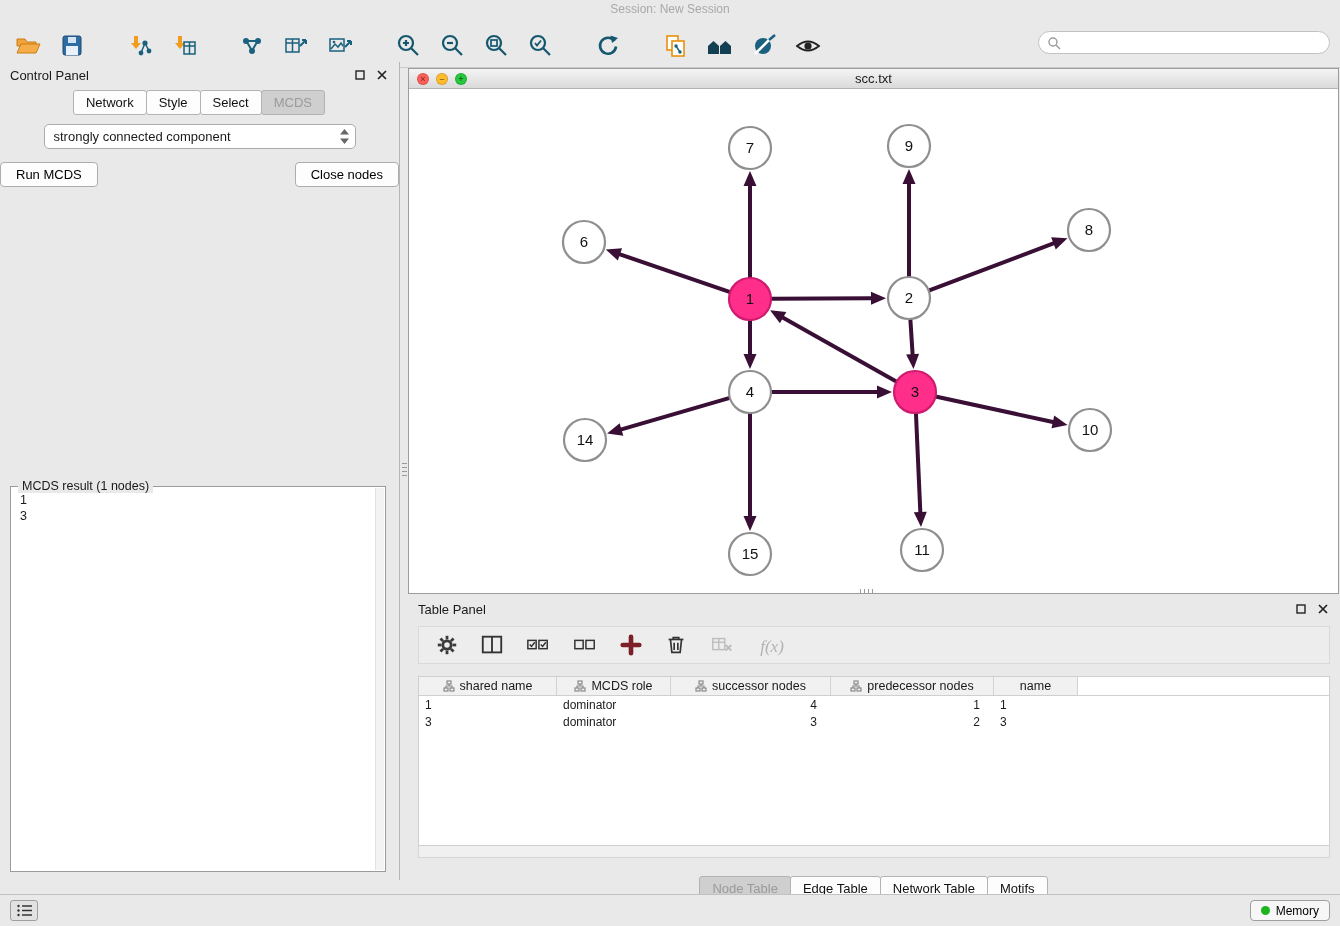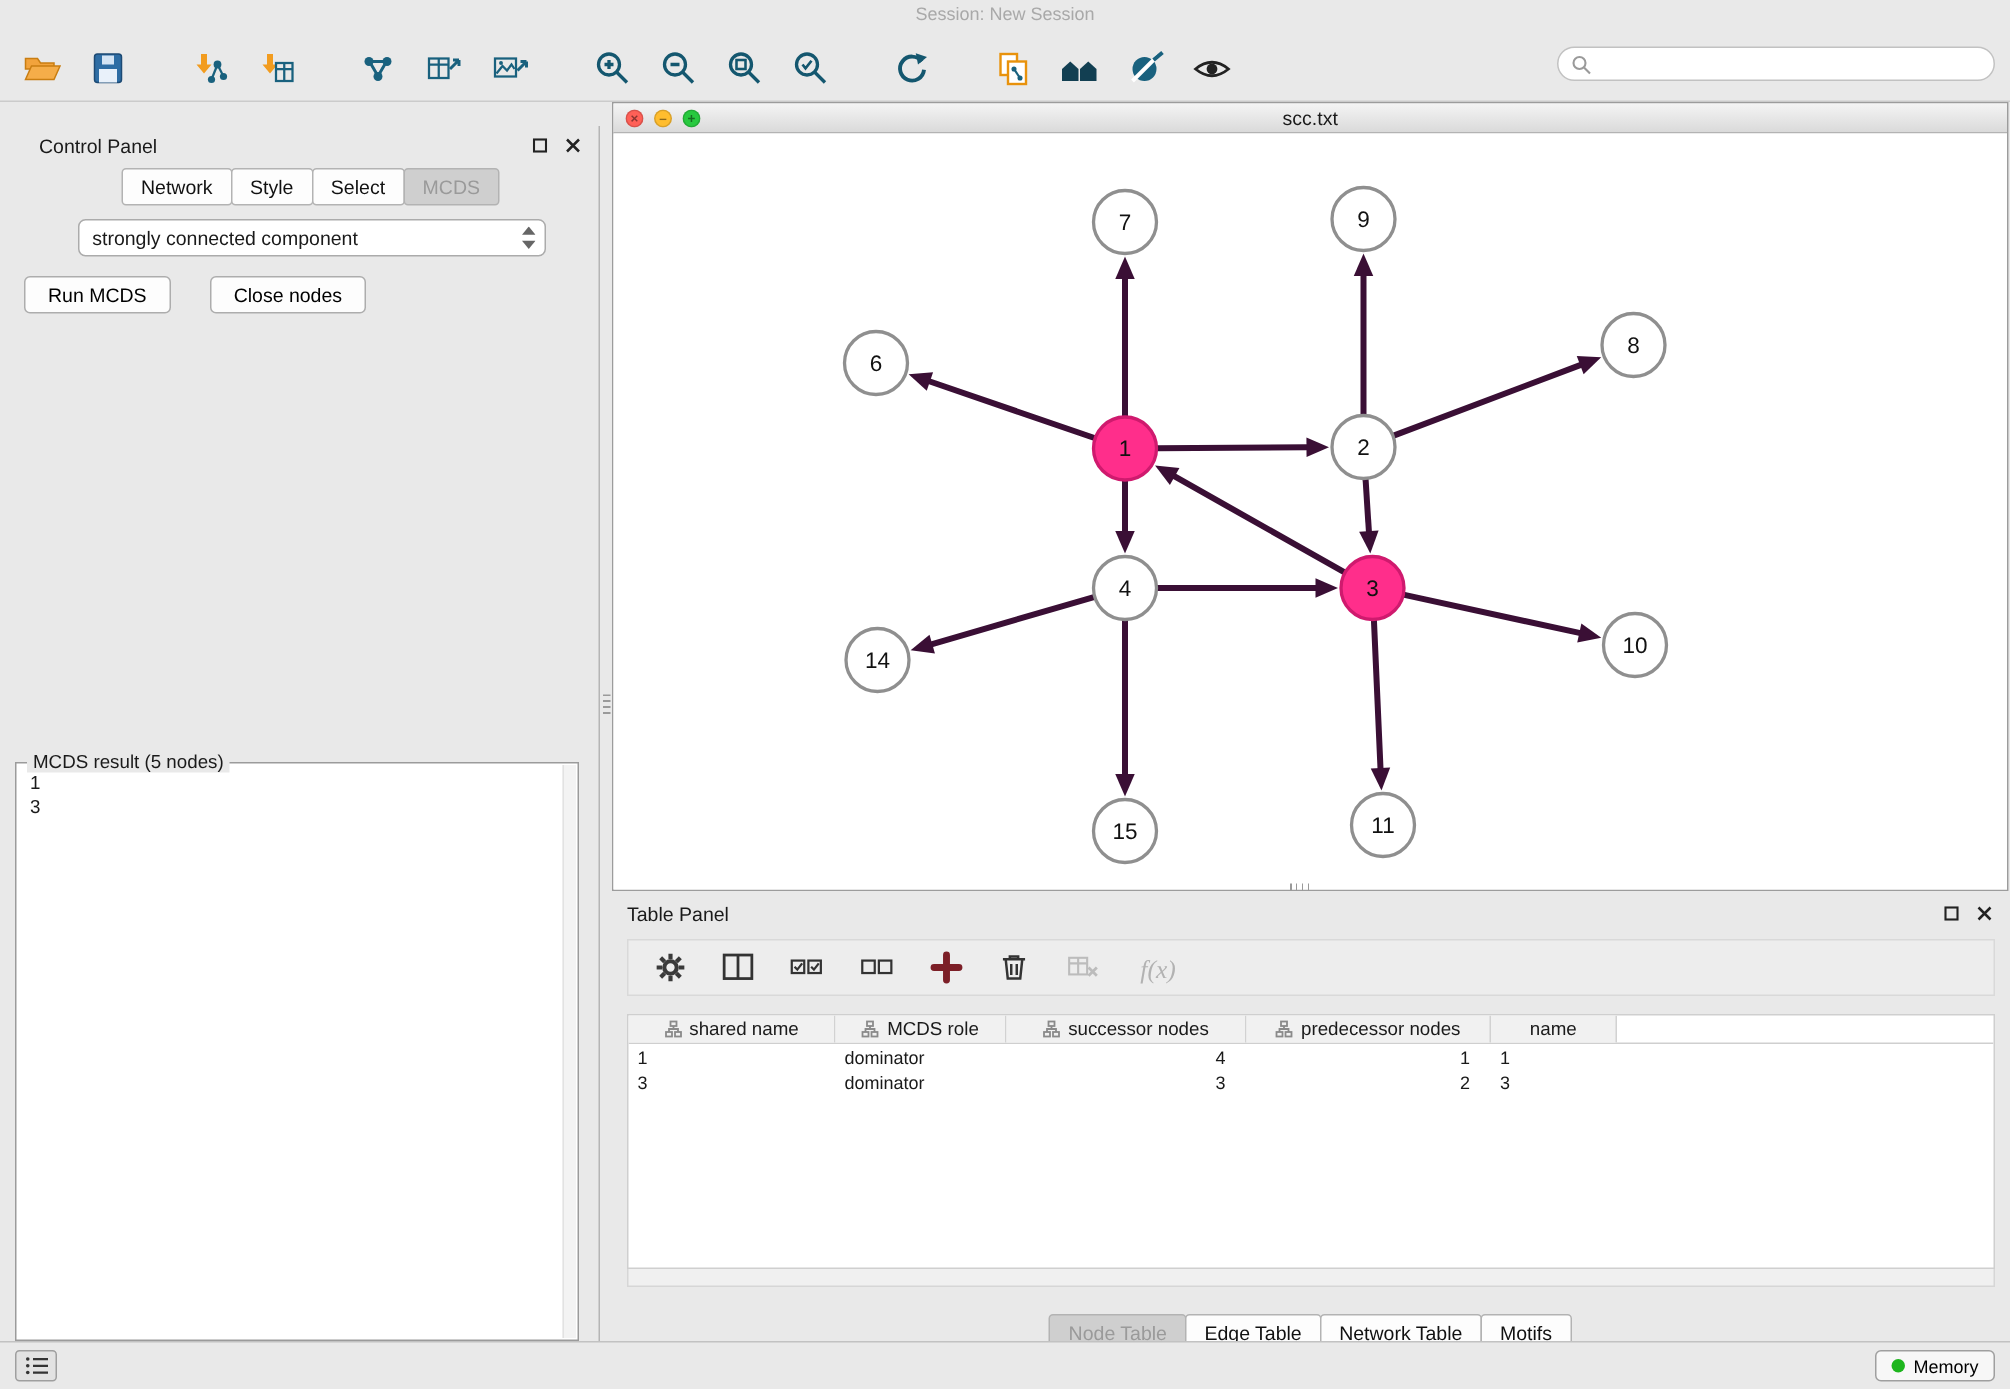--- a/index.html
+++ b/index.html
@@ -20,38 +20,38 @@
     border-bottom:1px solid #cbcbcb; }
   .tbtn { background:none; border:none; padding:2px; width:36px; height:36px;
     display:flex; align-items:flex-end; justify-content:center; cursor:default; }
   .tgap { width:16px; flex:0 0 auto; }
   .search-box { margin-left:auto; width:292px; height:23px; background:#fff;
     border:1px solid #c2c2c2; border-radius:12px; display:flex; align-items:center;
     padding:0 8px; gap:5px; }
   .search-box input { border:none; outline:none; flex:1; font-size:12px;
     font-family:"Liberation Sans",sans-serif; background:transparent; }
   
-  .control-panel { position:absolute; top:84px; left:0; width:400px; height:818px;
-    border-right:1px solid #b5b5b5; background:#e9e9e9;padding-left:16px; }
+  .control-panel { position:absolute; top:62px; left:0; width:400px; height:818px;
+    border-right:1px solid #b5b5b5; background:#e9e9e9; }
   .panel-header { height:26px; display:flex; align-items:center; gap:8px;
     padding:0 10px; font-size:13px; }
   .panel-header .spacer { flex:1; }
   .hbtn { background:none; border:none; padding:0; width:14px; height:14px;
     display:flex; align-items:center; justify-content:center; cursor:default; }
   .cp-tabs { display:flex; justify-content:center; margin-top:2px; }
   .tab { font-size:13px; font-family:"Liberation Sans",sans-serif; padding:4px 12px;
     background:#fdfdfd; border:1px solid #b3b3b3; margin-left:-1px;
     border-radius:3px; color:#111; cursor:default; }
   .tab.active { background:#cfcfcf; color:#9a9a9a; }
   .opt-label { text-align:center; margin-top:22px; font-size:13px; }
   .combo { width:312px; height:25px; margin:9px auto 0; background:#fff;
     border:1px solid #ababab; border-radius:5px; display:flex; align-items:center;
     padding:0 6px 0 9px; font-size:13px; }
   .combo .spacer { flex:1; }
-  .btn-row { display:flex; justify-content:flex-start; gap:26px; margin-top:13px; }
+  .btn-row { display:flex; justify-content:space-between; gap:26px; margin-top:13px; }
   .pbtn { font-size:13px; font-family:"Liberation Sans",sans-serif; padding:4px 15px;
     background:#fdfdfd; border:1px solid #adadad; border-radius:4px; cursor:default; }
   .result { position:absolute; left:10px; right:13px; top:424px; bottom:8px;
     border:1px solid #9b9b9b; background:#fff; }
   .result-title { position:absolute; top:-8px; left:7px; background:#e9e9e9;
     padding:0 4px; font-size:12.5px; }
   .result-body { position:absolute; inset:0; padding:5px 9px; font-size:12.5px;
     line-height:16px; }
   .result-scroll { position:absolute; top:1px; bottom:1px; right:1px; width:9px;
     background:#f3f3f3; border-left:1px solid #e2e2e2; }
@@ -293,21 +293,21 @@
     <svg width="9" height="15" viewBox="0 0 9 15">
         <polygon points="4.5,0 9,5.5 0,5.5" fill="#666"></polygon>
         <polygon points="0,9.5 9,9.5 4.5,15" fill="#666"></polygon>
       </svg>
   </div>
   <div class="btn-row">
     <button class="pbtn">Run MCDS</button>
     <button class="pbtn">Close nodes</button>
   </div>
   <div class="result">
-    <div class="result-title">MCDS result (5 nodes)</div>
+    <div class="result-title">MCDS result (1 nodes)</div>
     <div class="result-body">
       <div>1</div>
       <div>3</div>
     </div>
     <div class="result-scroll"></div>
   </div>
 </div>
 
 <div class="network-window">
   <div class="nw-titlebar">

